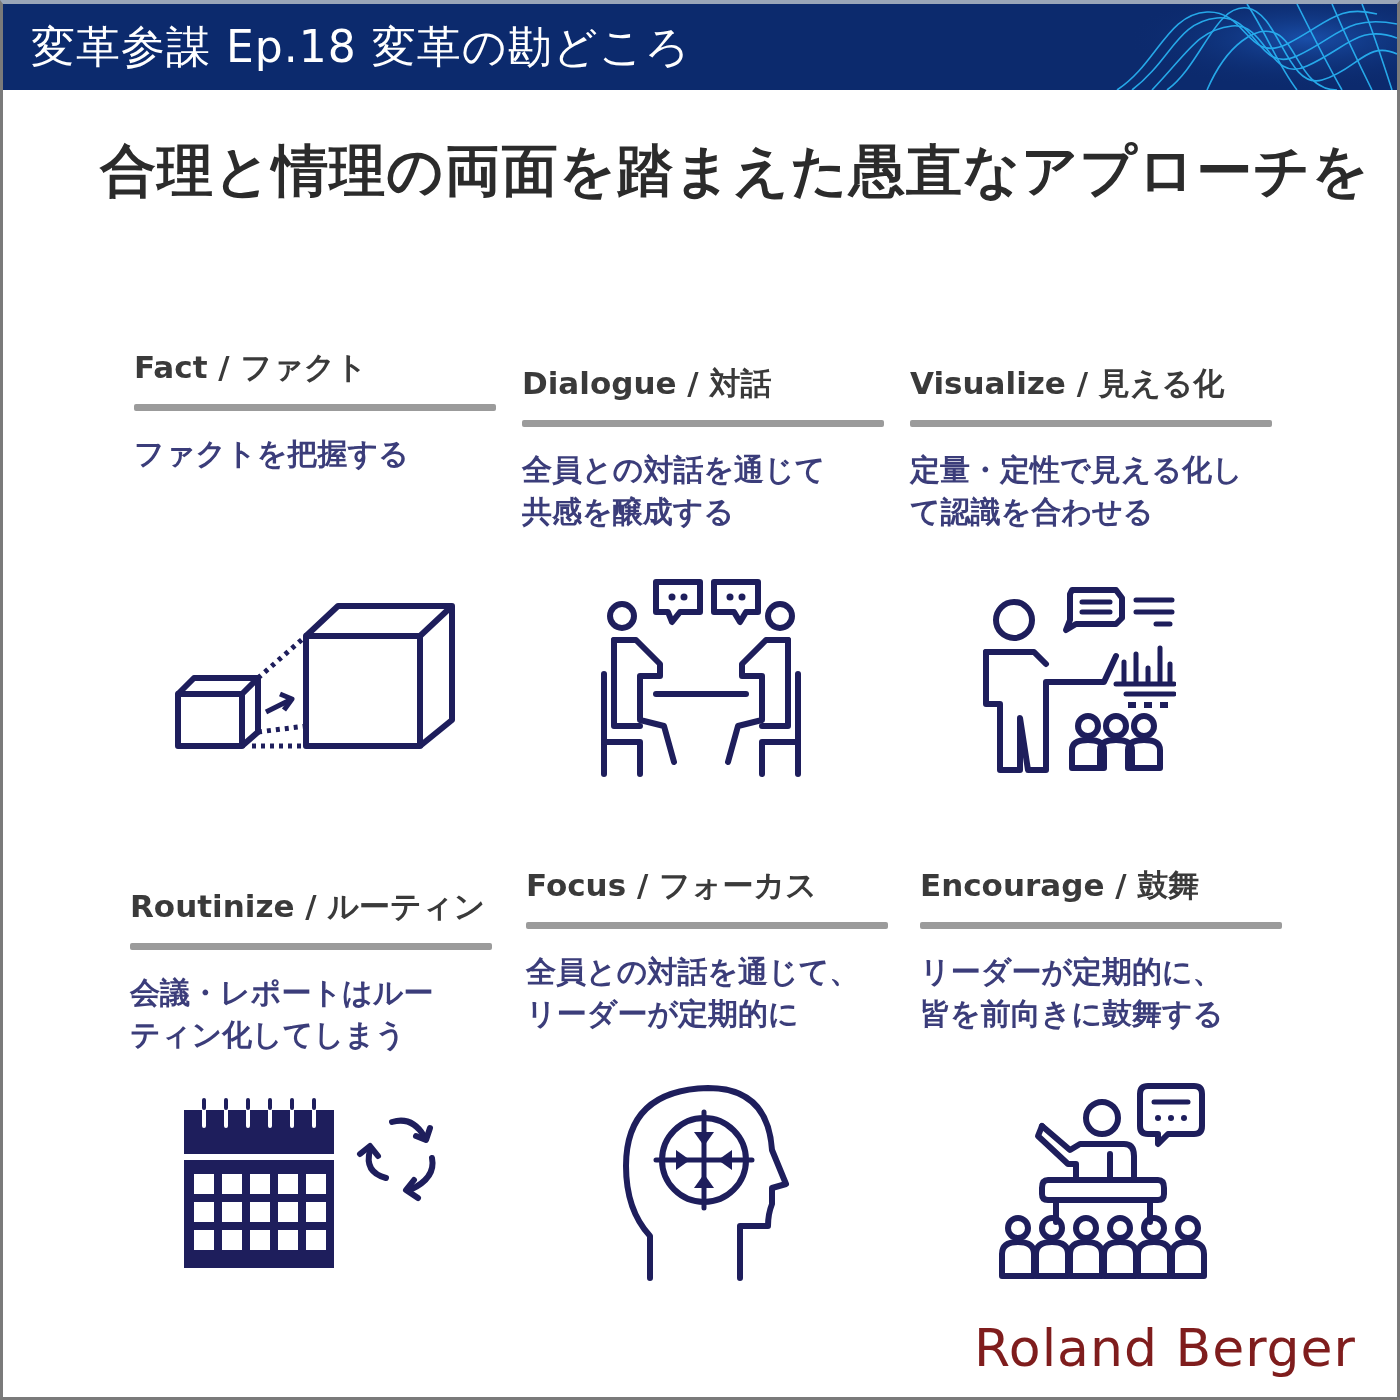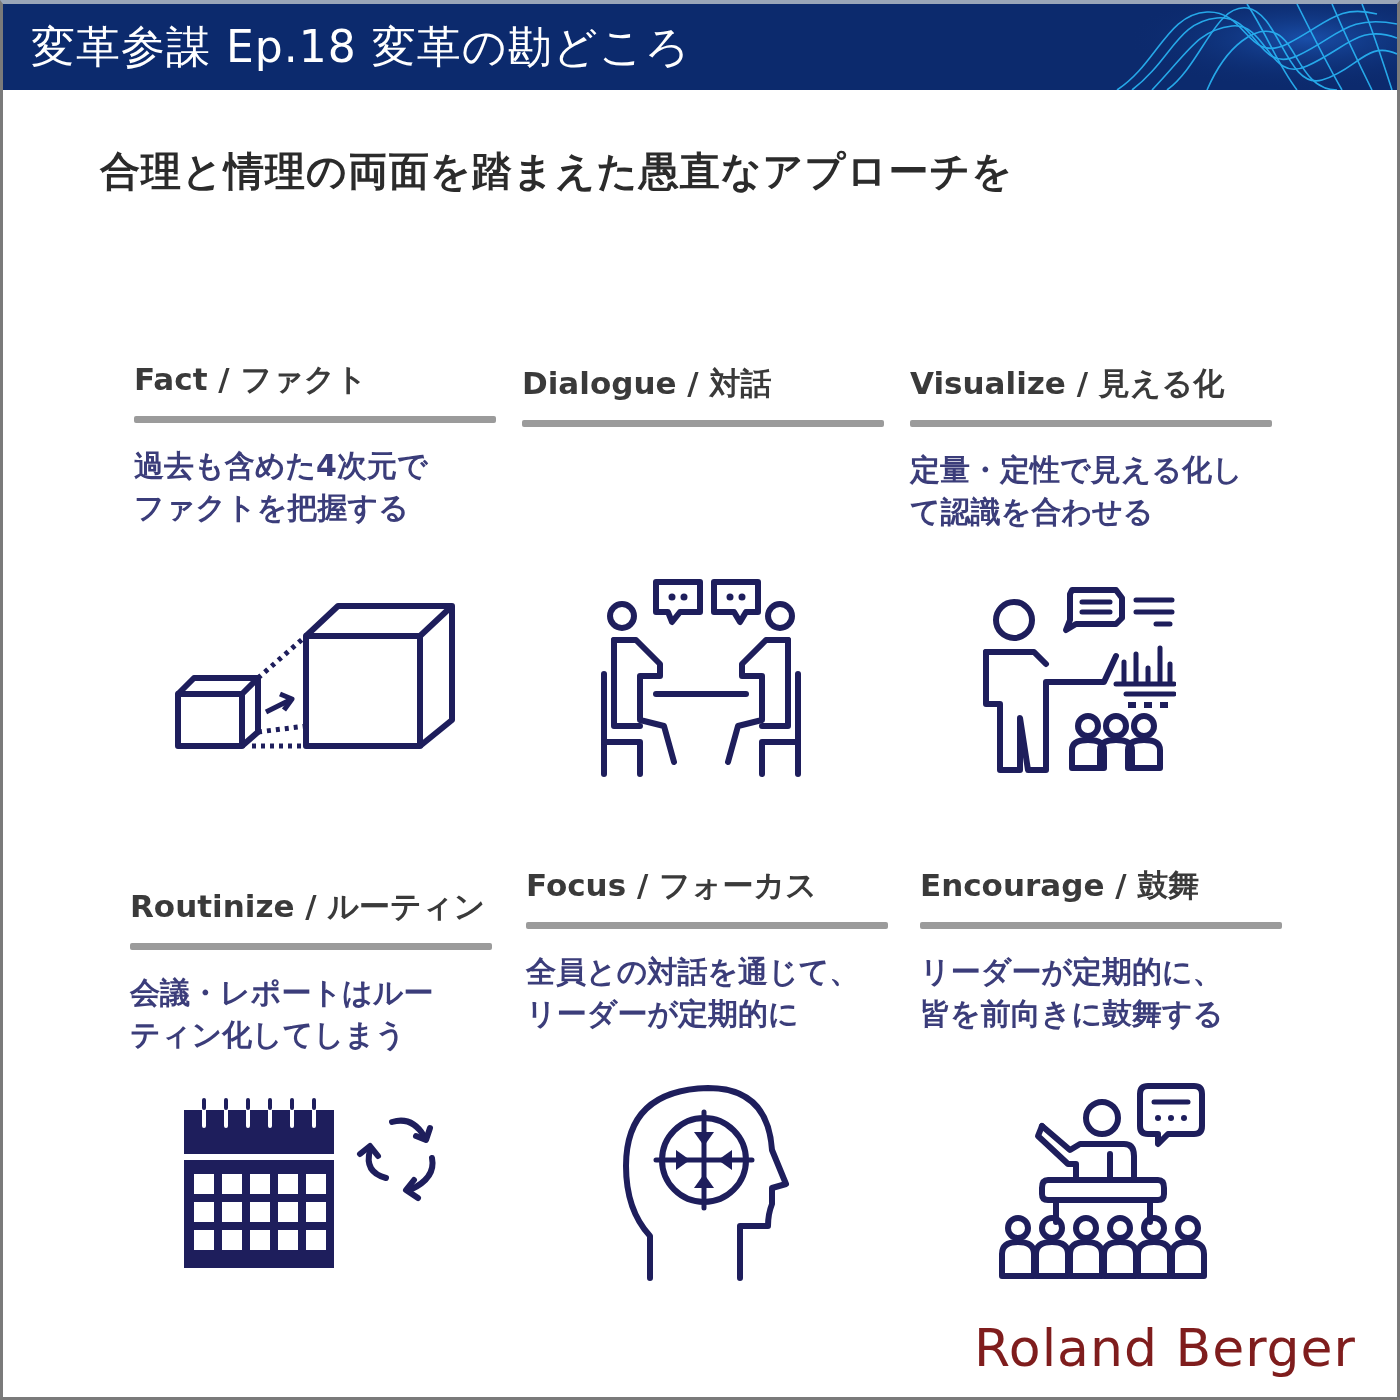--- a/index.html
+++ b/index.html
@@ -17,21 +17,21 @@
   }
   .banner-title {
     position: absolute; left: 28px; top: 14px;
     color: #ffffff; font-size: 44px; font-weight: normal; letter-spacing: 1px;
     font-family: "DejaVu Sans", sans-serif; white-space: nowrap; line-height: 58px;
   }
   .banner-waves { position: absolute; right: 0; top: 0; width: 300px; height: 86px; }
 
   .headline {
     position: absolute; left: 100px; top: 134px; width: 1200px;
-    text-align: left; color: #2b2b2b; font-weight: bold; font-size: 40px;
+    text-align: right; color: #2b2b2b; font-weight: bold; font-size: 56px;
     line-height: 74px; letter-spacing: 1px;
   }
   .headline div { white-space: nowrap; }
 
   .card { position: absolute; width: 362px; }
   .card-title {
     font-size: 31px; font-weight: bold; color: #3a3a3a; white-space: nowrap;
     height: 46px; line-height: 46px; letter-spacing: 0px;
   }
   .card-rule { height: 7px; background: #9b9b9b; margin-top: 14px; border-radius: 2px; }
@@ -73,32 +73,35 @@
       <path d="M235,0 C250,35 262,60 275,86"></path>
       <path d="M265,0 C275,25 285,55 295,86"></path>
     </g>
   </svg>
 </div>
 
 <div class="headline">
   <div>合理と情理の両面を踏まえた愚直なアプローチを</div>
 </div>
 
-<div class="card" style="left:134px; top:356px;">
+<div class="card" style="left:134px; top:344px;">
   <div class="card-title">Fact / ファクト</div>
   <div class="card-rule"></div>
   <div class="card-desc">
-    <div>過去も含めた4次元で</div>
     <div>ファクトを把握する</div>
   </div>
 </div>
 
 <div class="card" style="left:522px; top:360px;">
   <div class="card-title">Dialogue / 対話</div>
   <div class="card-rule"></div>
+  <div class="card-desc">
+    <div>全員との対話を通じて</div>
+    <div>共感を醸成する</div>
+  </div>
 </div>
 
 <div class="card" style="left:910px; top:360px;">
   <div class="card-title">Visualize / 見える化</div>
   <div class="card-rule"></div>
   <div class="card-desc">
     <div>定量・定性で見える化し</div>
     <div>て認識を合わせる</div>
   </div>
 </div>

